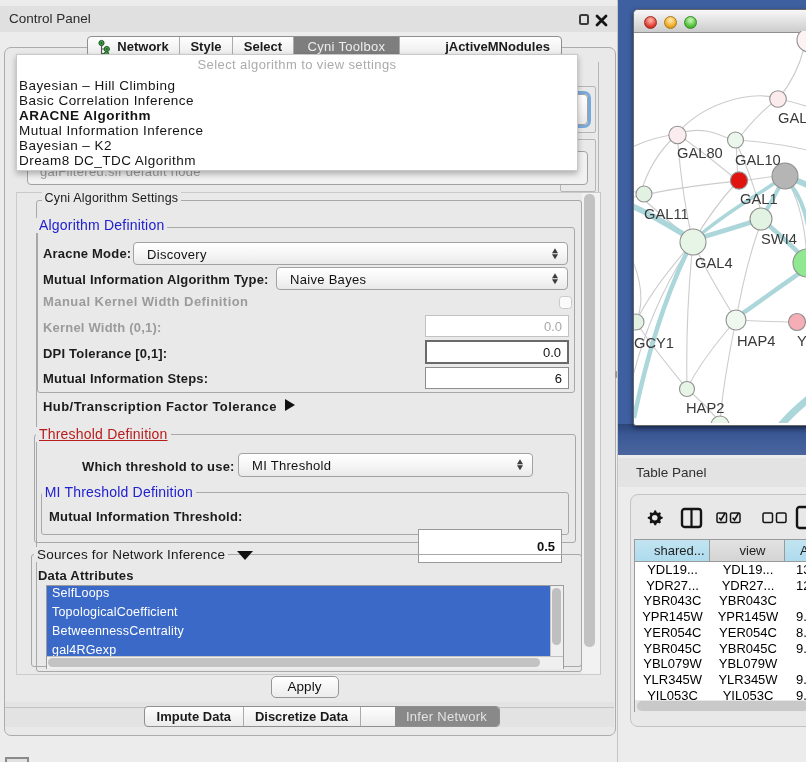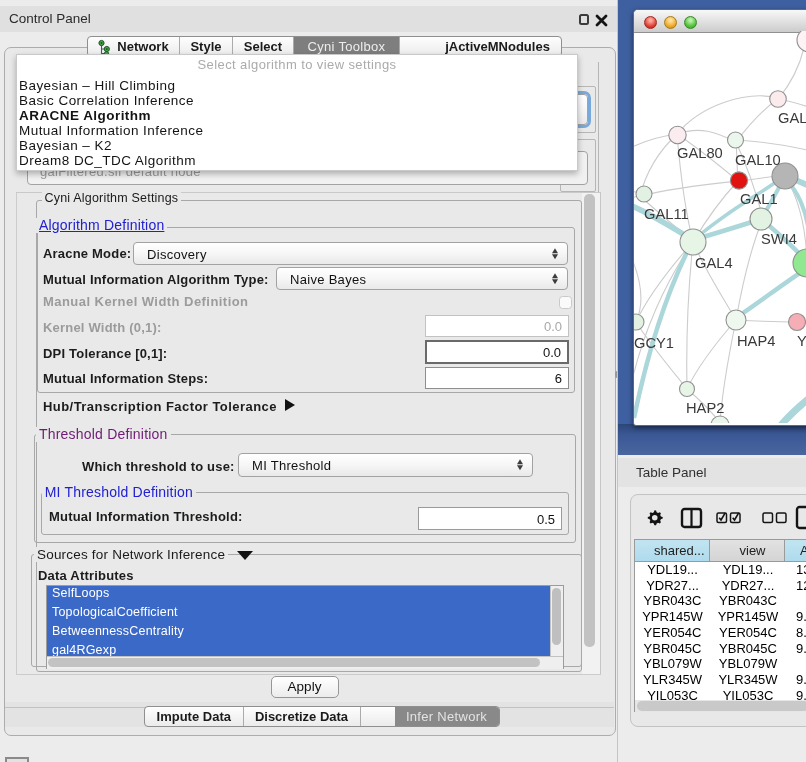--- a/index.html
+++ b/index.html
@@ -81,21 +81,21 @@
 <div class="abs" style="left:16px;top:674px;width:585px;height:1px;background:#cccccc;"></div>
 <div class="abs" style="left:582px;top:193px;width:18px;height:481px;background:#f2f2f2;"></div>
 <div class="abs" style="left:584px;top:194px;width:11px;height:453px;background:#c2c2c2;border-radius:5px;"></div>
 
 <div class="abs" style="left:614.5px;top:371px;width:4px;height:7px;background:#999999;border-radius:2px;"></div>
 
 <div class="group" style="left:36px;top:200px;width:544px;height:470px;"></div>
 <div class="gtitle abs" style="left:41.5px;top:191px;color:#1a1a1a;font-size:12.5px;">Cyni Algorithm Settings</div>
 
 <div class="group" style="left:37px;top:227px;width:536px;height:164px;"></div>
-<div class="gtitle abs" style="left:36px;top:218px;color:#2020d0;font-size:14px;text-decoration:underline;">Algorithm Definition</div>
+<div class="gtitle abs" style="left:36px;top:218px;color:#2020d0;font-size:14px;">Algorithm Definition</div>
 
 <div class="lbl" style="left:43px;top:246px;">Aracne Mode:</div>
 <div class="combo" style="left:133px;top:242px;width:433px;height:21px;">
     <span class="ct">Discovery</span>
     <span class="arr"></span>
   </div>
 <div class="lbl" style="left:43px;top:271.5px;">Mutual Information Algorithm Type:</div>
 <div class="combo" style="left:276px;top:267px;width:290px;height:21px;">
     <span class="ct">Naive Bayes</span>
     <span class="arr"></span>
@@ -112,31 +112,31 @@
   </div>
 <div class="lbl" style="left:43px;top:370.5px;">Mutual Information Steps:</div>
 <div class="tf" style="left:425px;top:366.5px;width:144px;height:22.5px;border:1px solid #8e8e8e;box-sizing:border-box;">
     <span>6</span>
   </div>
 
 <div class="lbl" style="left:43px;top:399px;letter-spacing:0.45px;">Hub/Transcription Factor Tolerance</div>
 <div class="abs" style="left:285px;top:399px;width:0;height:0;border-left:10px solid #111;border-top:6.5px solid transparent;border-bottom:6.5px solid transparent;"></div>
 
 <div class="group" style="left:33.5px;top:434px;width:540px;height:107px;"></div>
-<div class="gtitle abs" style="left:36px;top:427px;color:#701a75;font-size:14px;">Threshold Definition</div>
+<div class="gtitle abs" style="left:36px;top:427px;color:#b91c1c;font-size:14px;text-decoration:underline;">Threshold Definition</div>
 <div class="lbl" style="left:82px;top:459px;">Which threshold to use:</div>
 <div class="combo" style="left:238px;top:453px;width:293px;height:21.5px;">
     <span class="ct">MI Threshold</span>
     <span class="arr"></span>
   </div>
 
 <div class="group" style="left:41px;top:492px;width:526px;height:41px;"></div>
 <div class="gtitle abs" style="left:41.7px;top:484.5px;color:#2020d0;font-size:14px;">MI Threshold Definition</div>
 <div class="lbl" style="left:49px;top:509px;">Mutual Information Threshold:</div>
-<div class="tf" style="left:418px;top:507px;width:144px;height:23px;border:1px solid #9a9a9a;box-sizing:border-box;">
+<div class="tf" style="left:418px;top:529px;width:144px;height:34px;border:1px solid #9a9a9a;box-sizing:border-box;font-weight:bold;">
     <span>0.5</span>
   </div>
 
 <div class="group" style="left:31px;top:553.5px;width:549px;height:111px;"></div>
 <div class="gtitle abs" style="left:34px;top:547px;color:#1a1a1a;">Sources for Network Inference</div>
 <div class="abs" style="left:237px;top:551px;width:0;height:0;border-top:9px solid #111;border-left:8.5px solid transparent;border-right:8.5px solid transparent;"></div>
 <div class="lbl" style="left:38px;top:568px;">Data Attributes</div>
 
 <div class="abs" style="left:46px;top:585px;width:518px;height:84px;background:#fff;border:1px solid #9c9c9c;box-sizing:border-box;"></div>
 <div class="abs" style="left:47px;top:586px;width:503px;height:70px;background:#3b69c7;"></div>

